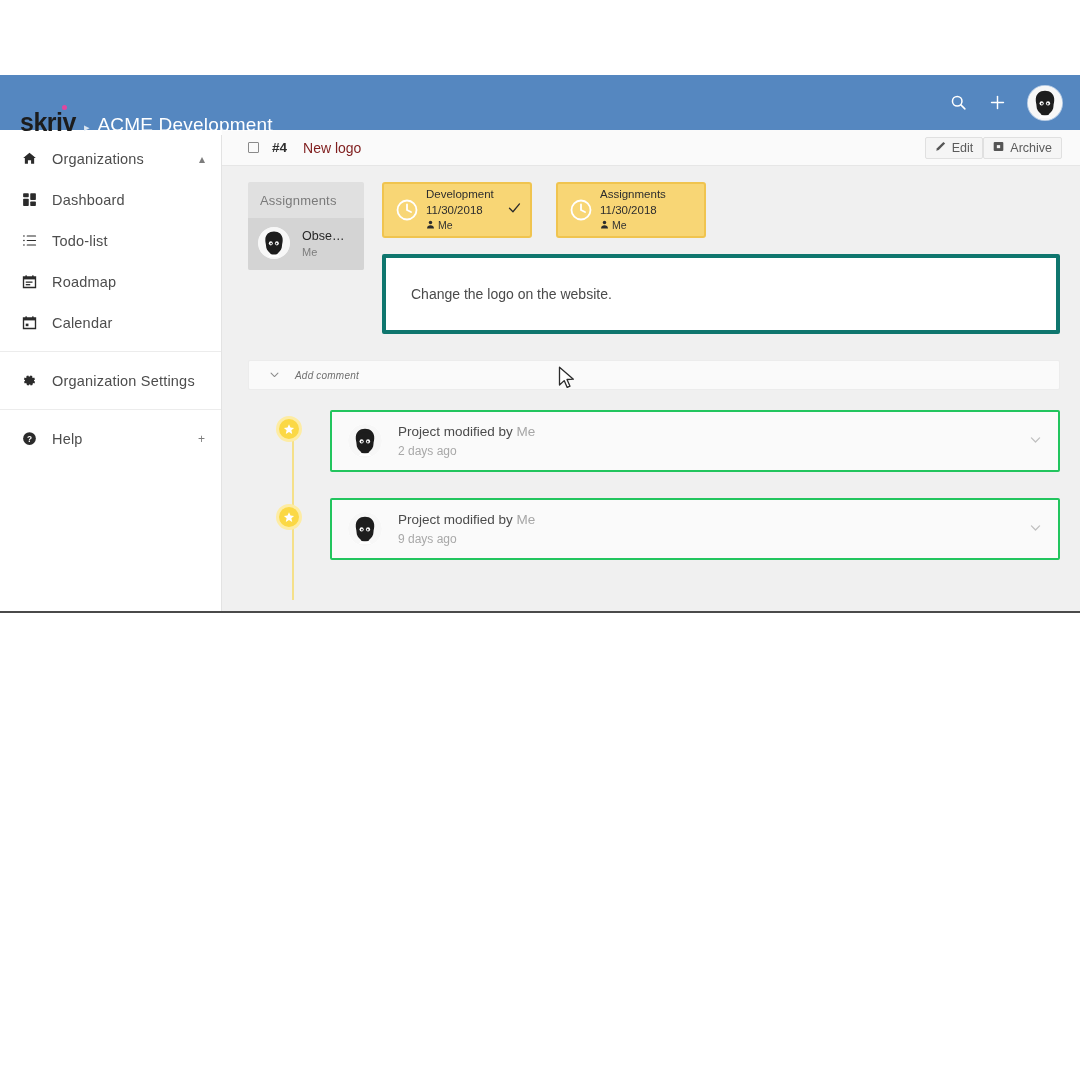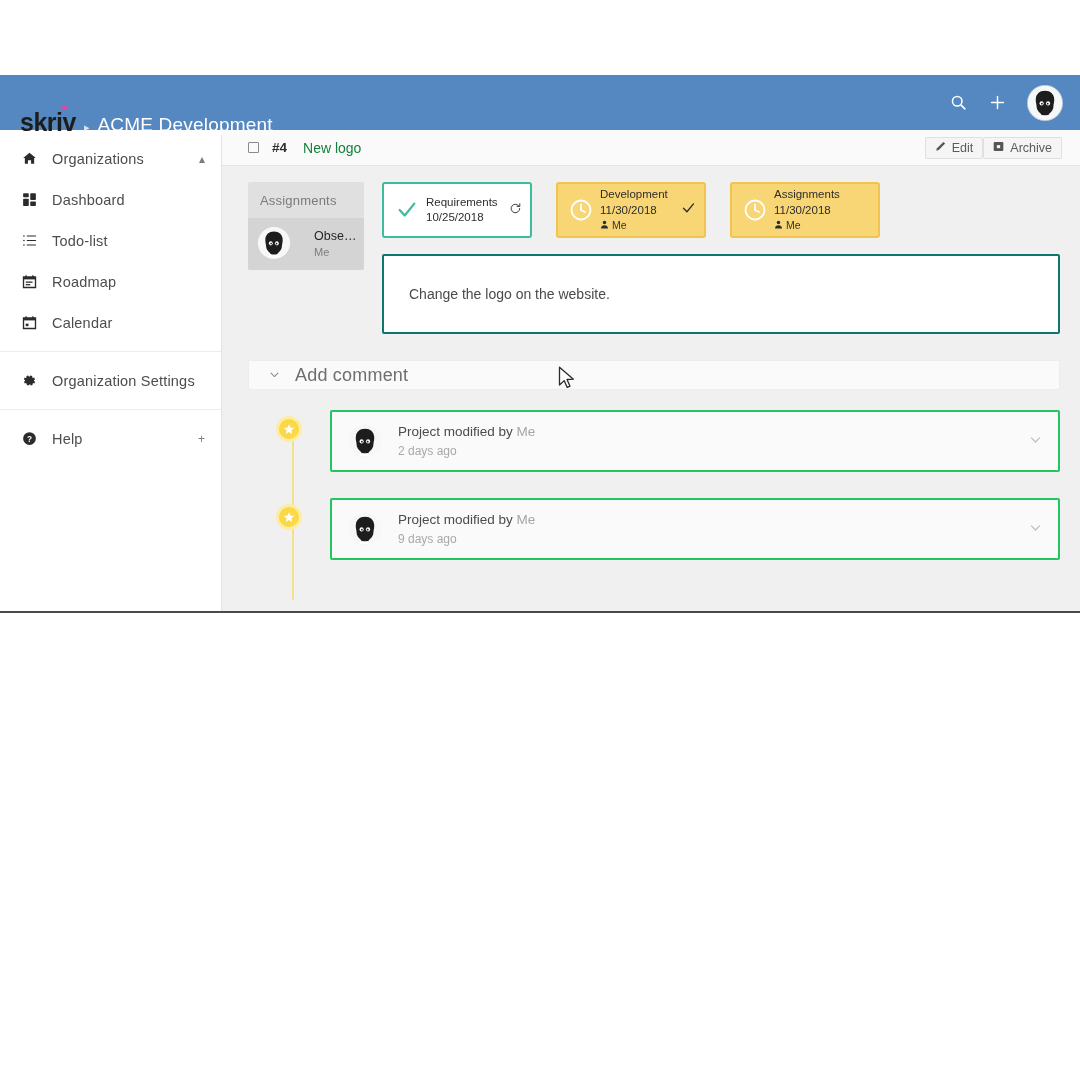--- a/index.html
+++ b/index.html
@@ -68,21 +68,21 @@
   .content { flex: 1; background: #f0f0f0; min-width: 0; }
   .content-head {
     height: 36px; background: #fafafa; border-bottom: 1px solid #e6e6e6;
     display: flex; align-items: center; padding: 0 18px 0 26px;
   }
   .chk {
     width: 11px; height: 11px; border: 1.5px solid #8a8a8a; border-radius: 1px;
     flex: none; cursor: pointer;
   }
   .issue-num { font-size: 13.5px; font-weight: 700; color: #2e2e2e; margin-left: 13px; }
-  .issue-title { font-size: 14px; color: #15803d; margin-left: 16px; }
+  .issue-title { font-size: 14px; color: #7f1d1d; margin-left: 16px; }
   .head-actions { margin-left: auto; display: flex; }
   .hbtn {
     display: flex; align-items: center; gap: 6px;
     height: 22px; padding: 0 9px; background: #f5f5f5;
     border: 1px solid #e0e0e0; border-radius: 2px;
     font-size: 12.5px; color: #5b5b5b; cursor: pointer;
   }
 
   
   .main { padding: 16px 20px 0 26px; height: 446px; }
@@ -90,21 +90,21 @@
 
   .assignments {
     width: 116px; flex: none; background: #e0e0e0; border-radius: 2px;
     overflow: hidden;
   }
   .assign-title {
     font-size: 13px; color: #7a7a7a; padding: 11px 0 10px 12px;
     letter-spacing: .2px;
   }
   .assign-item {
-    display: flex; align-items: center; gap: 24px;
+    display: flex; align-items: center; gap: 12px;
     background: #d4d4d4; padding: 9px 10px 11px 10px; cursor: pointer;
   }
   .assign-av {
     width: 32px; height: 32px; border-radius: 50%; background: #f4f4f4;
     flex: none; overflow: hidden;
   }
   .assign-name { font-size: 12.5px; color: #262626; line-height: 1.35; }
   .assign-sub { font-size: 11px; color: #7d7d7d; margin-top: 2px; }
 
   .right-col { flex: 1; min-width: 0; }
@@ -116,32 +116,32 @@
   .card.green { background: #ffffff; border: 2px solid #3dbb9a; }
   .card.amber { background: #f8d675; border: 2px solid #f0c44f; }
   .card-ic { flex: none; width: 26px; display: flex; align-items: center; justify-content: center; }
   .card-txt { margin-left: 6px; line-height: 1.32; }
   .card-name { font-size: 11.5px; color: #2d2d2d; font-weight: 500; }
   .card-date { font-size: 11.5px; color: #2d2d2d; }
   .card-user { font-size: 10.5px; color: #333; display: flex; align-items: center; gap: 3px; margin-top: 1px; }
   .card-corner { position: absolute; right: 8px; top: 50%; transform: translateY(-50%); }
 
   .desc {
-    margin-top: 16px; background: #ffffff; border: 2px solid #0f766e;
+    margin-top: 16px; background: #ffffff; border: 4px solid #0f766e;
     border-radius: 2px; height: 80px; display: flex; align-items: center;
     padding: 0 25px;
   }
   .desc-text { font-size: 14px; color: #4a4a4a; }
 
   .addcomment {
     margin: 26px 0 0 0; height: 30px; background: #fafafa;
     border: 1px solid #ececec; border-radius: 2px;
     display: flex; align-items: center; padding: 0 20px; cursor: pointer;
   }
-  .addcomment-label { font-size: 18px; color: #6e6e6e; margin-left: 15px; letter-spacing: .2px; }
+  .addcomment-label { font-size: 10px; color: #6e6e6e; margin-left: 15px; letter-spacing: .2px; font-style: italic; }
 
   
   .timeline { position: relative; margin-top: 20px; padding-left: 28px; }
   .tl-line {
     position: absolute; left: 44px; top: 10px; bottom: -40px;
     width: 2px; background: #f5e08a;
   }
   .tl-entry { display: flex; align-items: flex-start; position: relative; margin-bottom: 26px; }
   .tl-node {
     width: 26px; height: 26px; border-radius: 50%; background: #fbd845;
@@ -351,37 +351,20 @@
                 <div class="assign-name">Obse…</div>
                 <div class="assign-sub">Me</div>
               </span>
             </div>
           </div>
 
           <div class="right-col">
 
             <div class="cards">
 
-              <div class="card green">
-                <span class="card-ic">
-                  <svg width="22" height="22" viewBox="0 0 24 24" fill="none" stroke="#3dbb9a" stroke-width="2.4" stroke-linecap="round" stroke-linejoin="round">
-                    <polyline points="4,12 9.5,18 20,5"></polyline>
-                  </svg>
-                </span>
-                <span class="card-txt">
-                  <div class="card-name">Requirements</div>
-                  <div class="card-date">10/25/2018</div>
-                </span>
-                <span class="card-corner">
-                  <svg width="13" height="13" viewBox="0 0 20 20" fill="none" stroke="#3a3a3a" stroke-width="1.5" stroke-linecap="round">
-                    <path d="M15.5 6.5A6.6 6.6 0 1 0 16.5 10"></path>
-                    <polyline points="16.6,2.6 16.6,6.8 12.4,6.8"></polyline>
-                  </svg>
-                </span>
-              </div>
 
               <div class="card amber">
                 <span class="card-ic">
                   <svg width="24" height="24" viewBox="0 0 24 24" fill="none" stroke="#ffffff" stroke-width="1.8" stroke-linecap="round">
                     <circle cx="12" cy="12" r="9.5"></circle>
                       <polyline points="12,6.5 12,12 16,14"></polyline>
                   </svg>
                 </span>
                 <span class="card-txt">
                   <div class="card-name">Development</div>

